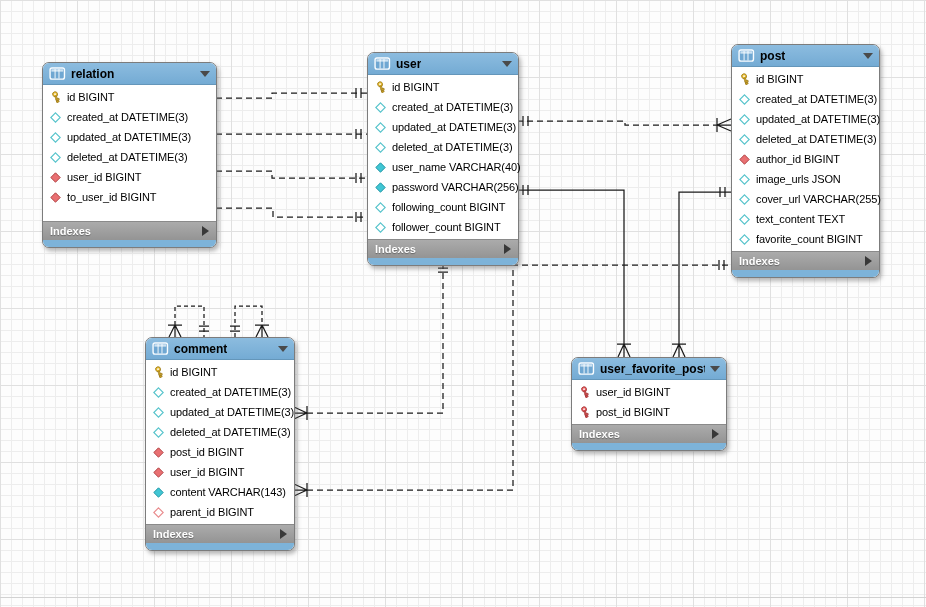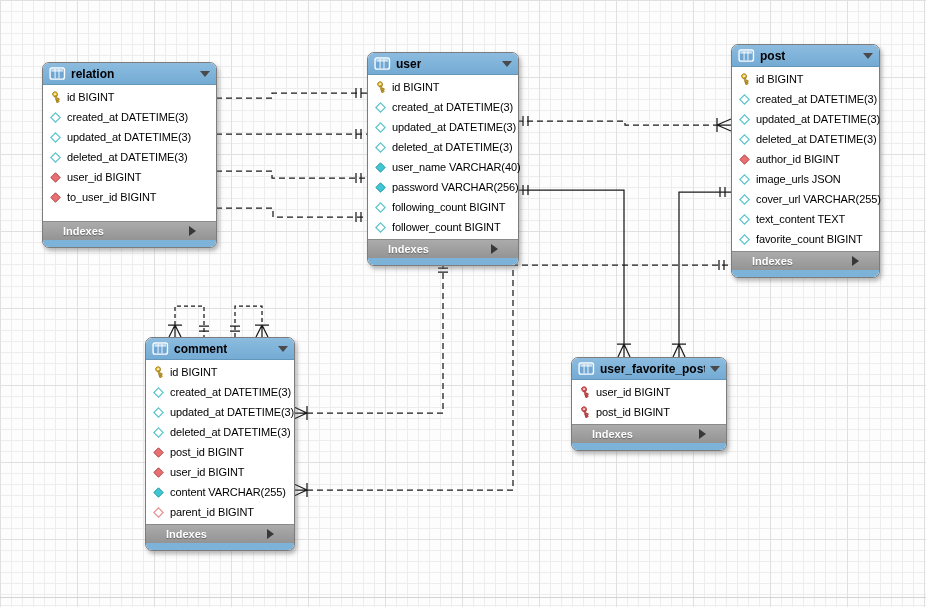--- a/index.html
+++ b/index.html
@@ -54,21 +54,21 @@
   .fi[data-icon^="key"] .ic-key{display:block;}
   .fi[data-icon^="diamond"] .ic-dia{display:block;}
   .fi[data-icon="key-gold"] .kh{fill:#e8bc30;stroke:#97761a;stroke-width:.7;}
   .fi[data-icon="key-red"]  .kh{fill:#e4595c;stroke:#a23638;stroke-width:.7;}
   .fi .khole{fill:#fff;stroke:none;}
   .fi[data-icon="diamond-cyan"] .ic-dia polygon{fill:#fff;stroke:#55c3cb;stroke-width:1.1;}
   .fi[data-icon="diamond-cyan-filled"] .ic-dia polygon{fill:#41c6d4;stroke:#1f96a4;stroke-width:1;}
   .fi[data-icon="diamond-red-filled"] .ic-dia polygon{fill:#e97072;stroke:#b04244;stroke-width:1;}
   .fi[data-icon="diamond-red"] .ic-dia polygon{fill:#fff;stroke:#e98b8d;stroke-width:1.1;}
   .t-indexes{
-    height:18px;display:flex;align-items:center;padding:0 20px;
+    height:18px;display:flex;align-items:center;padding:0 7px;
     background:linear-gradient(#ababab,#949494);
     border-top:1px solid #8a8a8a;
     color:#fff;font-size:11px;font-weight:bold;
     text-shadow:0 1px 1px rgba(0,0,0,.35);
   }
   .t-expand{
     margin-left:auto;width:0;height:0;
     border-top:5px solid transparent;border-bottom:5px solid transparent;
     border-left:7px solid #383838;
   }
@@ -531,21 +531,21 @@
           <span class="f-label">user_id BIGINT</span>
         </div>
 
         <div class="f-row">
           <span class="fi" data-icon="diamond-cyan-filled">
 
             <svg class="ic-dia" viewBox="0 0 11 11" width="11" height="11">
               <polygon points="5.5,0.8 10.2,5.5 5.5,10.2 0.8,5.5"></polygon>
             </svg>
           </span>
-          <span class="f-label">content VARCHAR(255)</span>
+          <span class="f-label">content VARCHAR(143)</span>
         </div>
 
         <div class="f-row">
           <span class="fi" data-icon="diamond-red">
 
             <svg class="ic-dia" viewBox="0 0 11 11" width="11" height="11">
               <polygon points="5.5,0.8 10.2,5.5 5.5,10.2 0.8,5.5"></polygon>
             </svg>
           </span>
           <span class="f-label">parent_id BIGINT</span>

